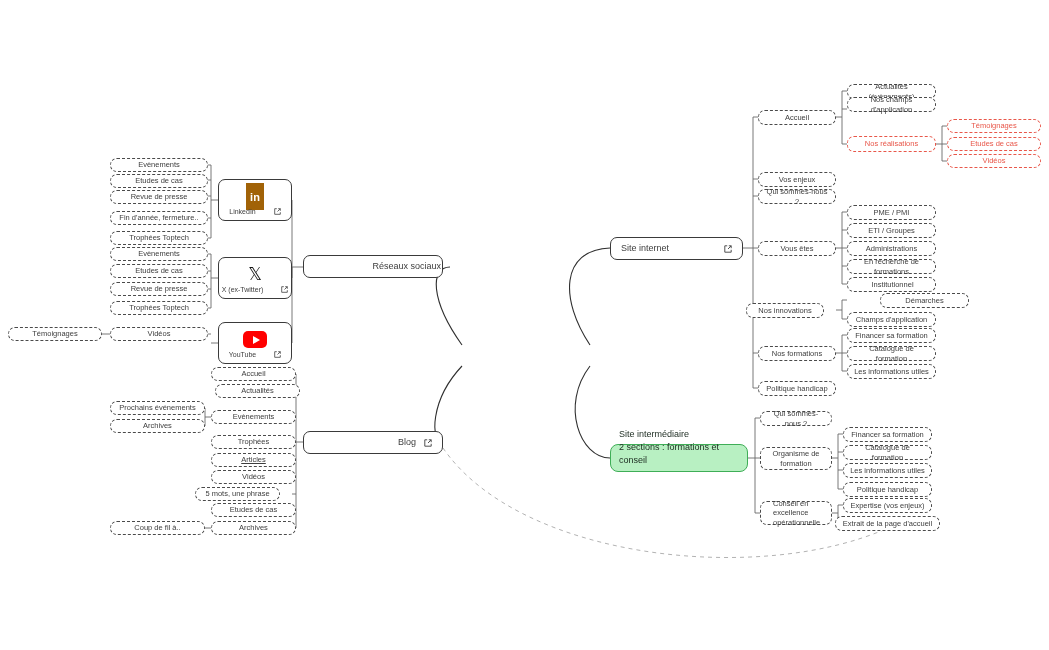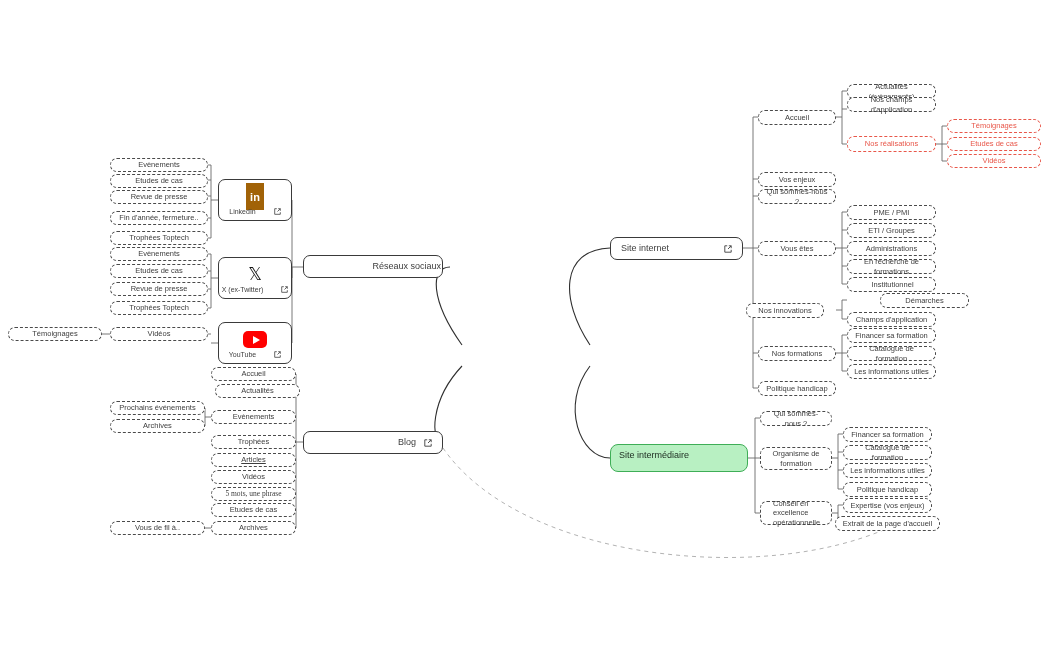--- a/index.html
+++ b/index.html
@@ -255,31 +255,31 @@
     </div>
 <div class="node dashed" style="left:211px;top:435px;width:85px;height:14px;">
   <span class="txt">Trophées</span>
     </div>
 <div class="node dashed" style="left:211px;top:453px;width:85px;height:14px;text-decoration:underline;">
   <span class="txt">Articles</span>
     </div>
 <div class="node dashed" style="left:211px;top:470px;width:85px;height:14px;">
   <span class="txt">Vidéos</span>
     </div>
-<div class="node dashed" style="left:211px;top:487px;width:85px;height:14px;font-family:Liberation Serif, serif;">
+<div class="node dashed" style="left:195px;top:487px;width:85px;height:14px;">
   <span class="txt">5 mots, une phrase</span>
     </div>
 <div class="node dashed" style="left:211px;top:503px;width:85px;height:14px;">
   <span class="txt">Etudes de cas</span>
     </div>
 <div class="node dashed" style="left:211px;top:521px;width:85px;height:14px;">
   <span class="txt">Archives</span>
     </div>
 <div class="node dashed" style="left:110px;top:521px;width:95px;height:14px;">
-  <span class="txt">Vous de fil à..</span>
+  <span class="txt">Coup de fil à..</span>
     </div>
 
 <div class="node solid left-align" style="left:610px;top:237px;width:133px;height:23px;padding:0 10px;">
   <span class="txt" style="width:auto;flex:1;">Site internet</span>
   <span class="ext">
     <svg width="8" height="8" viewBox="0 0 10 10" fill="none" stroke="#4a4a4a" stroke-width="1.2">
       <path d="M4 1H1v8h8V6"></path>
           <path d="M6 1h3v3"></path>
           <path d="M9 1L5 5"></path>
         </svg>
@@ -354,22 +354,23 @@
   <span class="txt">Catalogue de formation</span>
     </div>
 <div class="node dashed" style="left:847px;top:364px;width:89px;height:15px;">
   <span class="txt">Les informations utiles</span>
     </div>
 
 <div class="node dashed" style="left:758px;top:381px;width:78px;height:15px;">
   <span class="txt">Politique handicap</span>
     </div>
 
-<div class="node green" style="left:610px;top:444px;width:138px;height:28px;flex-direction:column;align-items:flex-start;justify-content:space-between;">
+<div class="node green" style="left:610px;top:444px;width:138px;height:28px;flex-direction:column;align-items:flex-start;justify-content:flex-end;">
   <span class="txt">Site intermédiaire</span>
+  <span class="txt">2 sections : formations et conseil</span>
 </div>
 
 <div class="node dashed" style="left:760px;top:411px;width:72px;height:15px;">
   <span class="txt">Qui sommes-nous ?</span>
     </div>
 <div class="node dashed" style="left:760px;top:447px;width:72px;height:23px;">
   <span class="txt">Organisme de formation</span>
     </div>
 <div class="node dashed" style="left:843px;top:427px;width:89px;height:15px;">
   <span class="txt">Financer sa formation</span>

